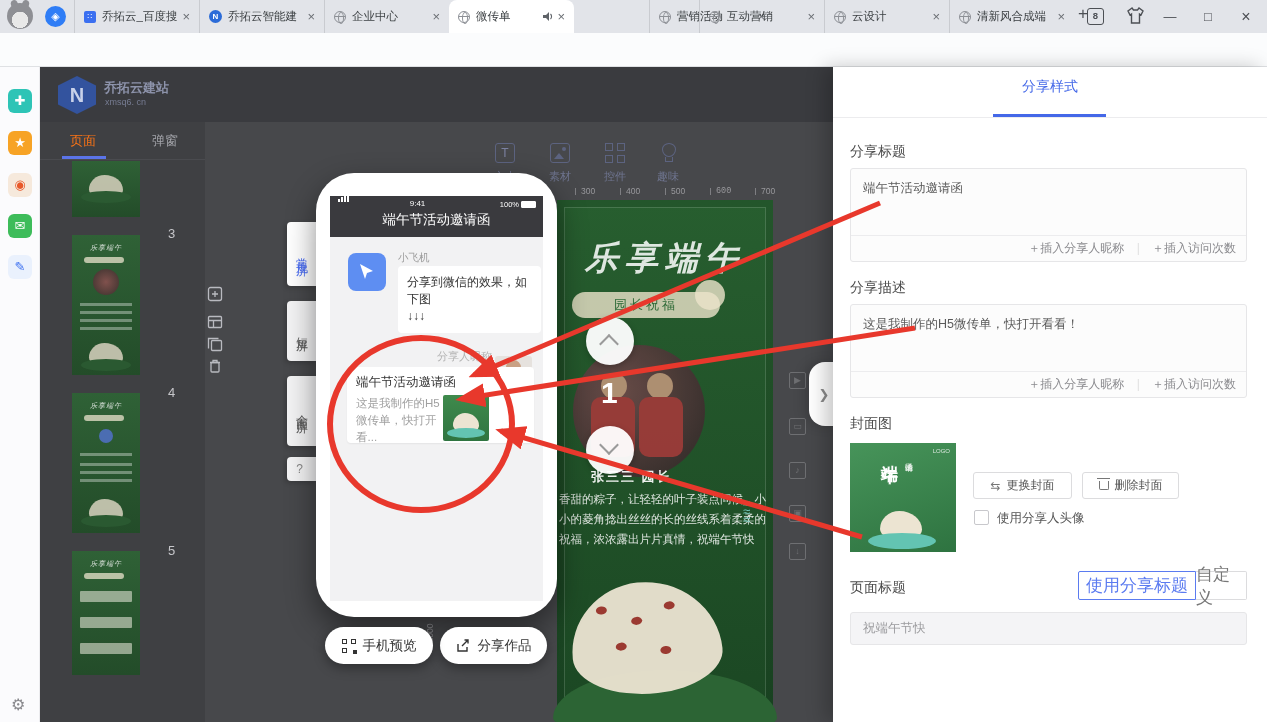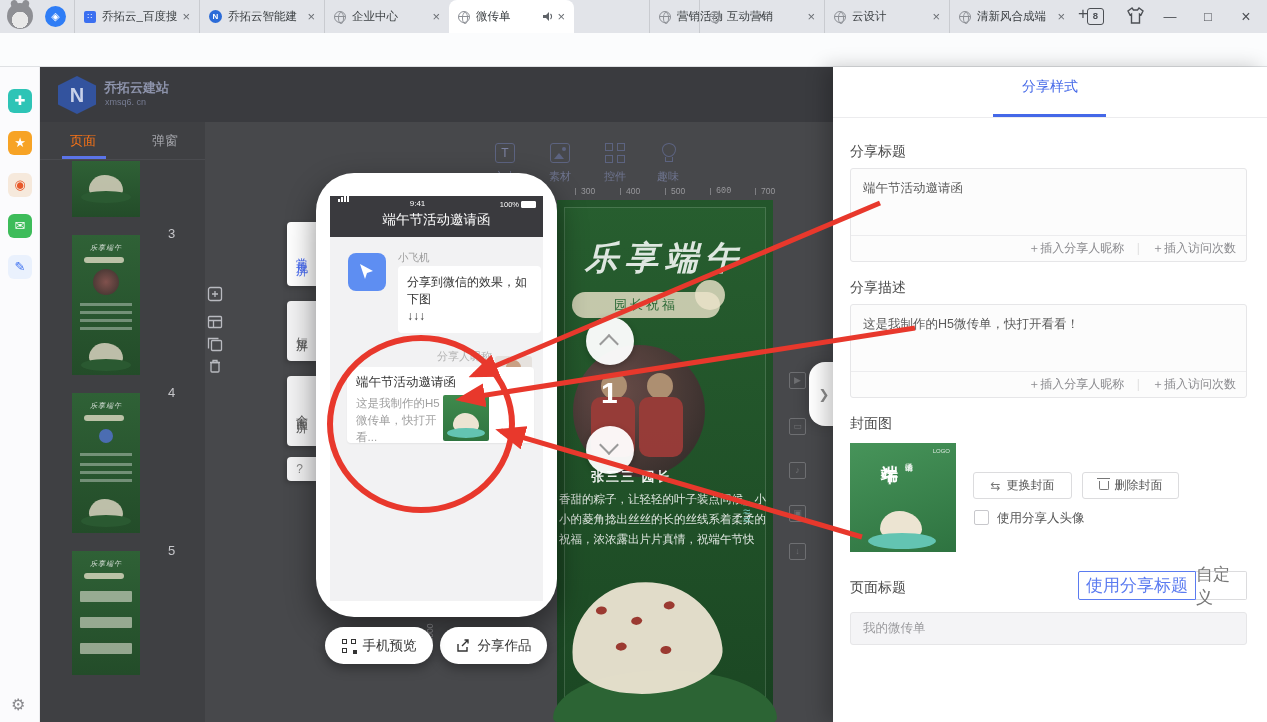--- a/index.html
+++ b/index.html
@@ -548,21 +548,21 @@
   <div class="rp-btn" style="left:1082px;width:97px;">
     <span class="trashic"></span>
     <span>删除封面</span>
   </div>
   <div class="checkbox"></div>
   <div class="rp-label" style="left:997px;top:510px;font-size:12.5px;color:#555;">使用分享人头像</div>
 
   <div class="rp-label" style="left:850px;top:579px;">页面标题</div>
   <div class="toggle" style="left:1078px;width:118px;border:1px solid #5b7bf0;border-radius:2px 0 0 2px;color:#5b7bf0;">使用分享标题</div>
   <div class="toggle" style="left:1196px;width:51px;border:1px solid #dcdcde;border-left:none;border-radius:0 2px 2px 0;color:#777;">自定义</div>
-  <div class="rp-input">我的微传单</div>
+  <div class="rp-input">祝端午节快</div>
 
   <svg class="annot" width="1267" height="722" viewBox="0 0 1267 722">
     <defs>
       <marker id="ah" markerUnits="userSpaceOnUse" markerWidth="30" markerHeight="24" refX="24" refY="12" orient="auto">
         <polygon points="0,0 30,12 0,24" fill="#e8382c"></polygon>
       </marker>
     </defs>
     <ellipse cx="421" cy="424" rx="91" ry="86" fill="none" stroke="#e8382c" stroke-width="6"></ellipse>
     <line x1="880" y1="203" x2="474" y2="375" stroke="#e8382c" stroke-width="5" marker-end="url(#ah)"></line>
     <line x1="915" y1="328" x2="461" y2="399" stroke="#e8382c" stroke-width="5" marker-end="url(#ah)"></line>

